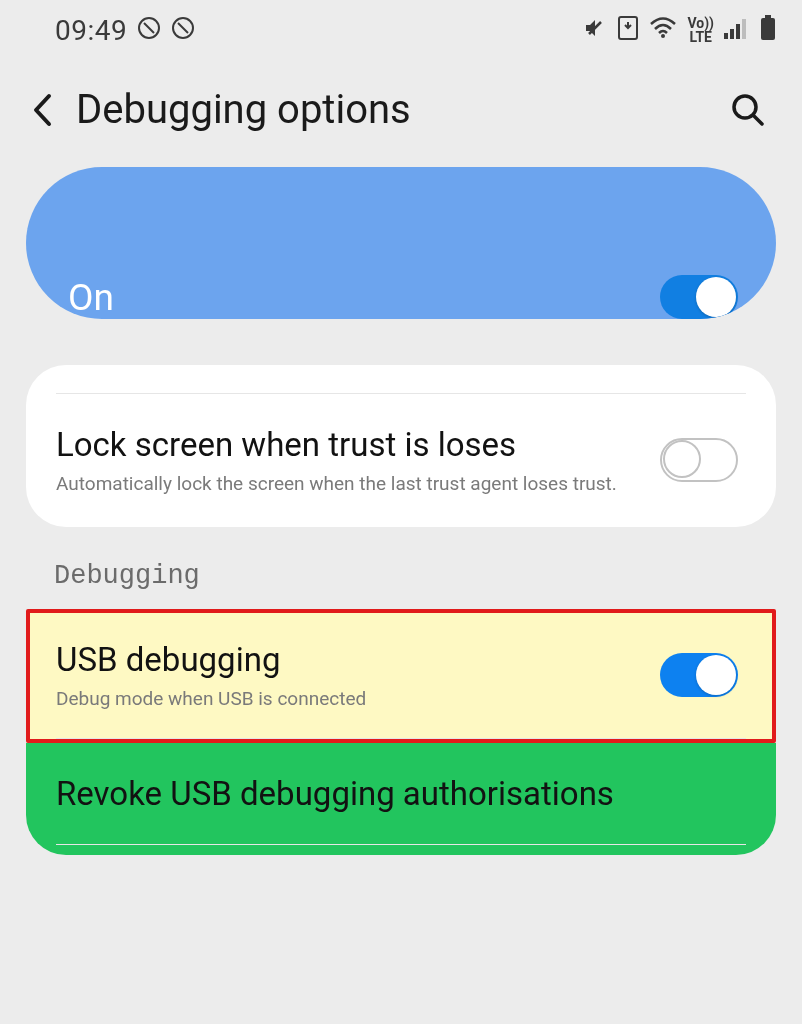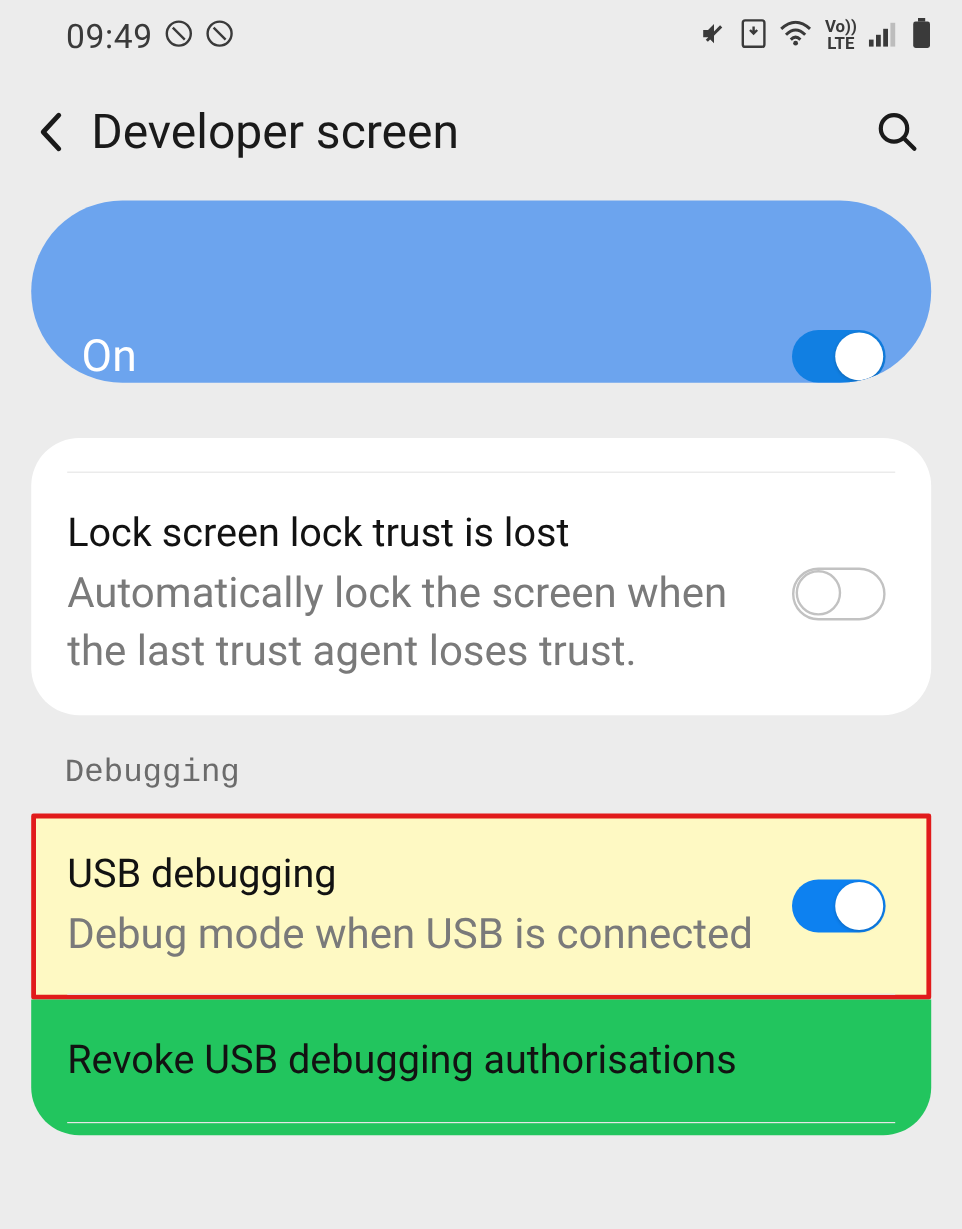--- a/index.html
+++ b/index.html
@@ -20,21 +20,21 @@
   
   .card { background: #ffffff; border-radius: 40px; margin: 0 26px; overflow: hidden; }
   .master-card { background: #6ca4ee; height: 152px; display:flex; align-items:flex-end; padding: 0 38px 0 42px; border-radius: 76px; }
   .master-label { color:#ffffff; font-size: 37px; flex: 1; }
 
   .section-label { color:#6b6b6b; font-size:27px; padding: 34px 0 18px 54px; font-weight:500;font-family:Liberation Mono, monospace; }
 
   .row { display:flex; align-items:center; padding: 30px 38px 30px 30px; position: relative; }
   .row .txt { flex: 1; }
   .row-title { font-size: 33px; color:#121212; line-height:1.25; }
-  .row-sub { font-size: 35px; color:#7a7a7a; line-height:1.35; margin-top:6px; }
+  .row-sub { font-size: 19px; color:#7a7a7a; line-height:1.35; margin-top:6px; }
   .divider { height:1px; background:#e6e6e6; margin: 0 30px; }
 
   
   .toggle { width: 78px; height: 44px; border-radius: 22px; position:relative; cursor:pointer; flex-shrink:0; }
   .toggle .knob { width: 40px; height:40px; border-radius:50%; background:#fff; position:absolute; top:2px; box-shadow:0 1px 3px rgba(0,0,0,0.2); }
   .toggle-on { background:#0d81f0; }
   .toggle-on .knob { right: 2px; }
   .toggle-off { background:#fff; border: 2px solid #c2c2c2; }
   .toggle-off .knob { left: 1px; top:0; border:2px solid #c2c2c2; background:#fff; box-shadow:none; width:38px; height:38px; }
 
@@ -104,21 +104,21 @@
     </span>
   </div>
 </div>
 
 <div class="app-bar">
   <div class="back-arrow">
     <svg width="22" height="34" viewBox="0 0 22 34">
         <path d="M18 3 L5 17 L18 31" fill="none" stroke="#1a1a1a" stroke-width="4" stroke-linecap="round" stroke-linejoin="round"></path>
       </svg>
   </div>
-  <div class="title">Developer screen</div>
+  <div class="title">Debugging options</div>
   <div class="search-btn">
     <svg width="36" height="36" viewBox="0 0 36 36">
         <circle cx="15" cy="15" r="11" fill="none" stroke="#1a1a1a" stroke-width="3.5"></circle>
         <path d="M24 24 L32 32" stroke="#1a1a1a" stroke-width="3.5" stroke-linecap="round"></path>
       </svg>
   </div>
 </div>
 
 <div class="card master-card">
   <div class="master-label">On</div>
@@ -126,21 +126,21 @@
       <div class="knob"></div>
     </div>
 </div>
 
 <div style="height:46px;"></div>
 
 <div class="card">
   <div class="divider" style="margin-top:28px;"></div>
   <div class="row">
     <div class="txt">
-      <div class="row-title">Lock screen lock trust is lost</div>
+      <div class="row-title">Lock screen when trust is loses</div>
       <div class="row-sub">Automatically lock the screen when the last trust agent loses trust.</div>
     </div>
     <div class="toggle toggle-off">
         <div class="knob"></div>
       </div>
   </div>
 </div>
 
 <div class="section-label">Debugging</div>
 

